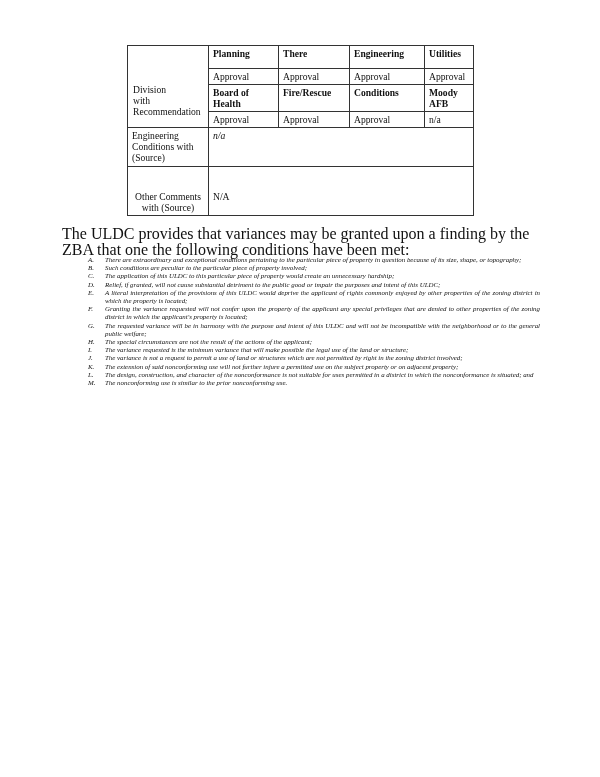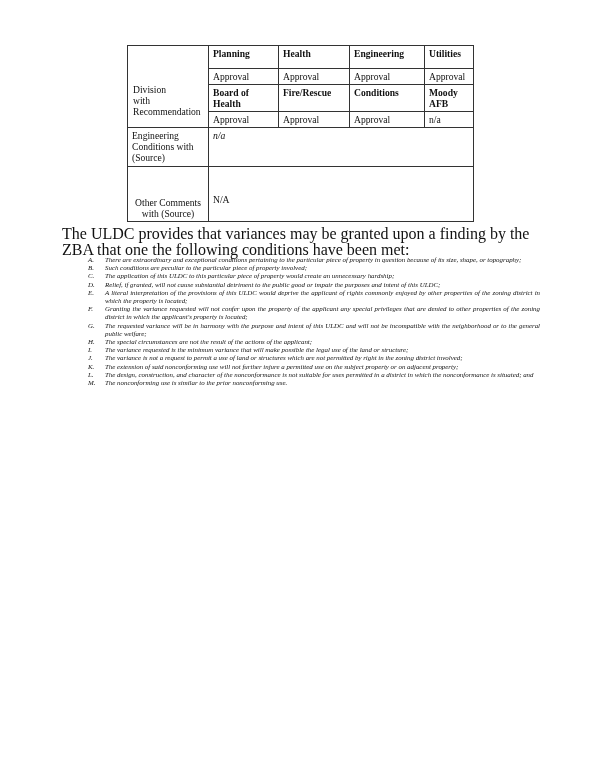--- a/index.html
+++ b/index.html
@@ -33,21 +33,21 @@
       <col style="width:49px">
   </colgroup>
   <tbody>
       <tr style="height:23px">
     <td class="lbl" rowspan="4" style="vertical-align:middle; padding-top:30px;">
       <div>Division</div>
       <div>with</div>
       <div>Recommendation</div>
     </td>
     <td class="b">Planning</td>
-    <td class="b">Health</td>
+    <td class="b">There</td>
     <td class="b">Engineering</td>
     <td class="b">Utilities</td>
   </tr>
   <tr style="height:15px">
     <td>Approval</td>
     <td>Approval</td>
     <td>Approval</td>
     <td>Approval</td>
   </tr>
   <tr style="height:25px">
@@ -59,21 +59,21 @@
   <tr style="height:16px">
     <td>Approval</td>
     <td>Approval</td>
     <td>Approval</td>
     <td>n/a</td>
   </tr>
   <tr style="height:39px">
     <td class="lbl-just" style="vertical-align:top; text-align:left; text-align-last:auto;">Engineering Conditions with (Source)</td>
     <td colspan="4" class="i">n/a</td>
   </tr>
-  <tr style="height:55px">
+  <tr style="height:49px">
     <td class="lbl-center">Other Comments with (Source)</td>
     <td colspan="4" style="vertical-align:middle; padding-top:12px;">N/A</td>
   </tr>
 </tbody>
   </table>
 
 <div class="intro">The ULDC provides that variances may be granted upon a finding by the ZBA that one the following conditions have been met:</div>
 
 <div class="conds">
   <div class="cond">

